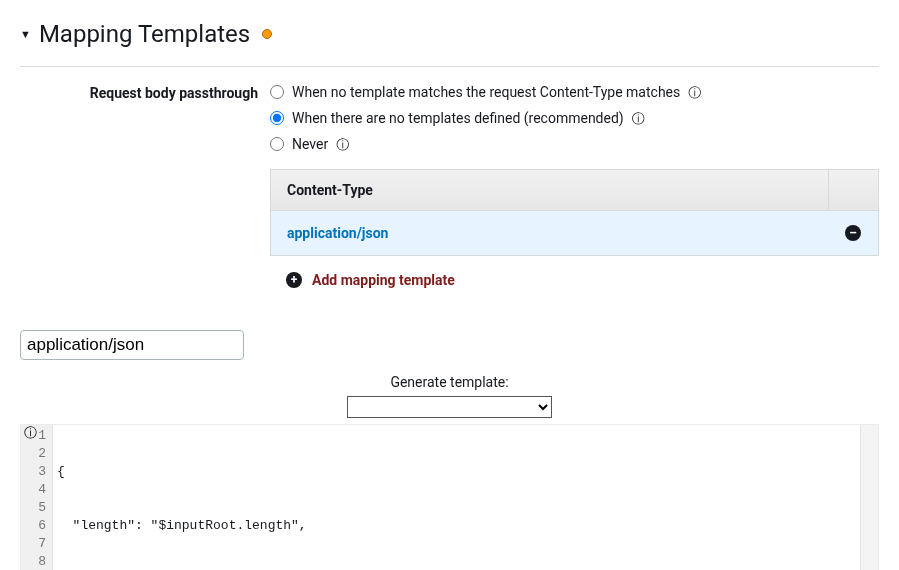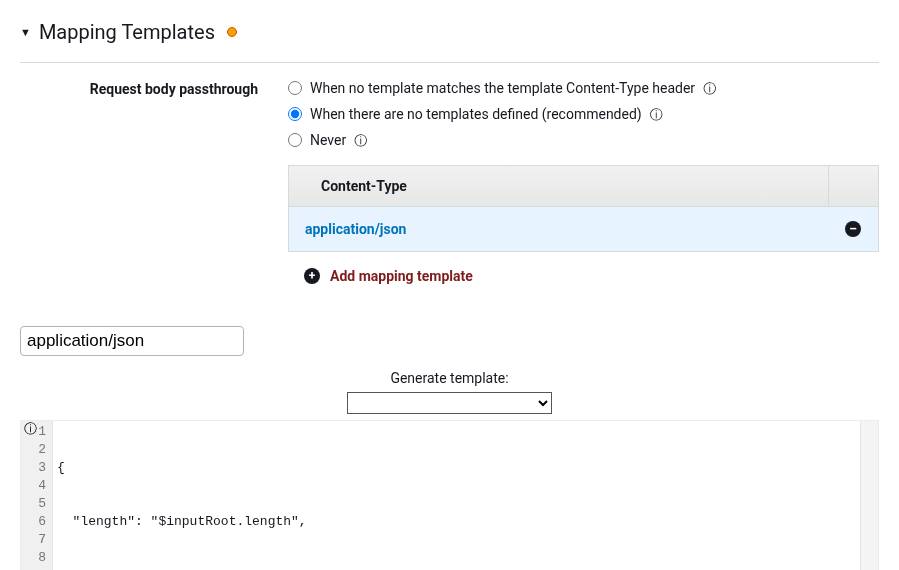--- a/index.html
+++ b/index.html
@@ -17,37 +17,36 @@
     gap: 8px;
     padding-bottom: 18px;
     border-bottom: 1px solid #d5dbdb;
     margin-bottom: 12px;
   }
   .caret-down {
     font-size: 11px;
     color: #16191f;
   }
   .section-title {
-    font-size: 20px;
+    font-size: 24px;
     font-weight: 400;
     color: #16191f;
   }
   .changed-dot {
     display: inline-block;
     width: 10px;
     height: 10px;
     border-radius: 50%;
     background: #ff9900;
     border: 1px solid #b36b00;
     margin-left: 4px;
   }
   .field-row {
     display: flex;
     align-items: flex-start;
-    gap: 18px;
   }
   .field-label {
     width: 250px;
     text-align: right;
     font-weight: 700;
     padding-top: 6px;
     padding-right: 12px;
   }
   .field-body {
     flex: 1;
@@ -68,21 +67,20 @@
     line-height: 1;
   }
   .content-type-panel {
     margin-top: 12px;
     border: 1px solid #d5dbdb;
   }
   .ct-header {
     background: linear-gradient(#f1f1f1,#e7e7e7);
     border-bottom: 1px solid #d5dbdb;
     display: flex;
-    padding-left: 16px;
   }
   .ct-header-left {
     flex: 1;
     padding: 12px 16px;
     font-weight: 700;
   }
   .ct-header-right {
     width: 50px;
     border-left: 1px solid #d5dbdb;
   }
@@ -213,21 +211,21 @@
   <span class="caret-down">▼</span>
   <span class="section-title">Mapping Templates</span>
   <span class="changed-dot"></span>
 </div>
 
 <div class="field-row">
   <div class="field-label">Request body passthrough</div>
   <div class="field-body">
     <label class="radio-line">
       <input type="radio" name="pt" style="">
-      <span>When no template matches the template Content-Type header</span>
+      <span>When no template matches the request Content-Type matches</span>
       <span class="info-icon">ⓘ</span>
     </label>
     <label class="radio-line">
       <input type="radio" name="pt" checked="" style="">
       <span>When there are no templates defined (recommended)</span>
       <span class="info-icon">ⓘ</span>
     </label>
     <label class="radio-line">
       <input type="radio" name="pt" style="">
       <span>Never</span>

